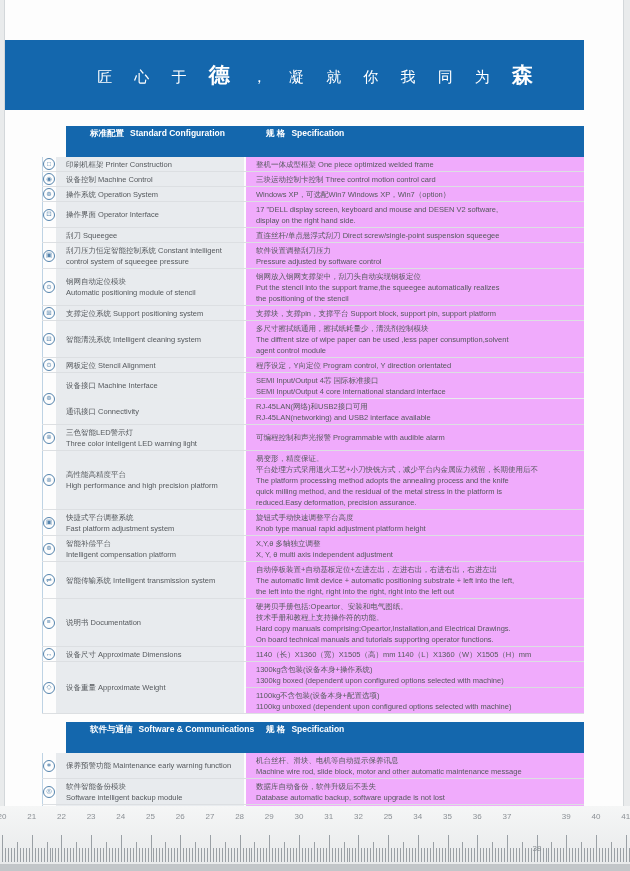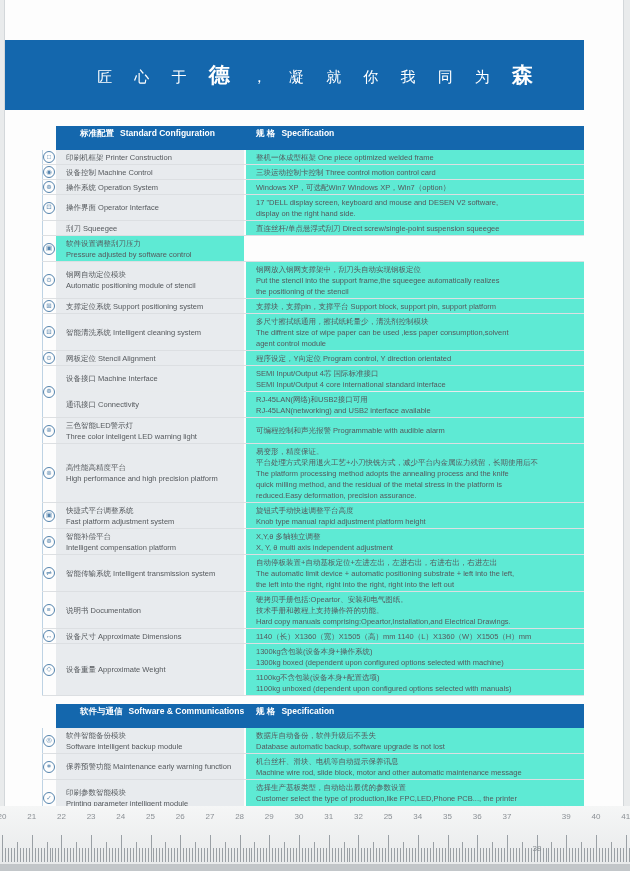--- a/index.html
+++ b/index.html
@@ -9,33 +9,33 @@
         border-left:1px solid #d3d7da;border-right:1px solid #d3d7da;box-sizing:border-box;}
   
   .banner{position:absolute;left:0;top:40px;width:579px;height:70px;background:#1467ad;
           display:flex;align-items:center;justify-content:flex-end;padding-right:42px;box-sizing:border-box;}
   .banner .slogan{color:#ffffff;font-size:15px;letter-spacing:9px;white-space:nowrap;}
   .banner .slogan .big{font-size:21px;font-weight:bold;}
   
   .tables{position:absolute;left:37px;top:126px;width:542px;}
   .section{margin-bottom:8px;}
   .band{display:grid;grid-template-columns:190px 1fr;background:#1467ad;color:#fff;
-        height:24px;line-height:15px;font-size:8.5px;font-weight:bold;margin-left:14px;}
+        height:31px;line-height:15px;font-size:8.5px;font-weight:bold;margin-left:24px;}
   .band .band-left{padding-left:24px;white-space:nowrap;}
   .band .band-right{padding-left:10px;white-space:nowrap;}
   .band span{margin-right:6px;}
   .row{display:grid;grid-template-columns:13px 1fr;column-gap:1px;border-bottom:1px solid #dcdfe2;background:#fdfdfd;}
   .icon-cell{display:flex;align-items:center;justify-content:center;background:#fdfdfd;border-left:1px solid #bed3e4;}
   .icon{display:flex;align-items:center;justify-content:center;width:10px;height:10px;
         border:1px solid #5584ad;border-radius:50%;color:#5584ad;font-size:6.5px;line-height:1;}
   .parts{display:flex;flex-direction:column;}
   .part{display:grid;grid-template-columns:188px 1fr;column-gap:2px;flex:1;}
   .part + .part{border-top:1px solid #e8ebed;}
   .label-cell{background:#e8ebee;padding:1.5px 4px 1.5px 10px;display:flex;flex-direction:column;justify-content:center;}
-  .spec-cell{background:#5eead4;padding:0;display:flex;flex-direction:column;justify-content:center;}
+  .spec-cell{background:#f0abfc;padding:0;display:flex;flex-direction:column;justify-content:center;}
   .spec-group{padding:1.5px 4px 1.5px 10px;flex:1;display:flex;flex-direction:column;justify-content:center;}
   .spec-group + .spec-group{border-top:1px solid #d9dcdf;}
   .line{font-size:7.5px;line-height:11px;color:#55595d;white-space:nowrap;overflow:hidden;}
   
   .ruler{position:absolute;left:0;top:806px;width:630px;height:58px;
          background:linear-gradient(#f5f6f6,#e8eaeb);overflow:hidden;}
   .tick{position:absolute;bottom:2px;width:1px;background:#9aa0a5;}
   .tick.cm{height:27px;}
   .tick.half{height:20px;}
   .tick.mm{height:14px;}
@@ -147,20 +147,24 @@
                   </div>
                 </div>
               </div>
             </div>
             <div class="row">
               <div class="icon-cell">
                 <div class="icon">▣</div>
               </div>
               <div class="parts">
                 <div class="part">
+                  <div class="label-cell">
+                    <div class="line">刮刀压力恒定智能控制系统  Constant intelligent</div>
+                    <div class="line">control system of squeegee pressure</div>
+                  </div>
                   <div class="spec-cell">
                     <div class="spec-group">
                       <div class="line">软件设置调整刮刀压力</div>
                       <div class="line">Pressure adjusted by software control</div>
                     </div>
                   </div>
                 </div>
               </div>
             </div>
             <div class="row">
@@ -369,20 +373,21 @@
               <div class="parts">
                 <div class="part">
                   <div class="label-cell">
                     <div class="line">说明书  Documentation</div>
                   </div>
                   <div class="spec-cell">
                     <div class="spec-group">
                       <div class="line">硬拷贝手册包括:Opeartor、安装和电气图纸。</div>
                       <div class="line">技术手册和教程上支持操作符的功能。</div>
                       <div class="line">Hard copy manuals comprising:Opeartor,Installation,and Electrical Drawings.</div>
+                      <div class="line">On board technical manuals and tutorials supporting operator functions.</div>
                     </div>
                   </div>
                 </div>
               </div>
             </div>
             <div class="row">
               <div class="icon-cell">
                 <div class="icon">↔</div>
               </div>
               <div class="parts">
@@ -407,71 +412,71 @@
                   <div class="label-cell">
                     <div class="line">设备重量  Approximate Weight</div>
                   </div>
                   <div class="spec-cell">
                     <div class="spec-group">
                       <div class="line">1300kg含包装(设备本身+操作系统)</div>
                       <div class="line">1300kg boxed (dependent upon configured options selected with machine)</div>
                     </div>
                     <div class="spec-group">
                       <div class="line">1100kg不含包装(设备本身+配置选项)</div>
-                      <div class="line">1100kg unboxed (dependent upon configured options selected with manuals)</div>
+                      <div class="line">1100kg unboxed (dependent upon configured options selected with machine)</div>
                     </div>
                   </div>
                 </div>
               </div>
             </div>
           </div>
       </div>
 
       <div class="section">
         <div class="band">
           <div class="band-left">
             <span>软件与通信</span><span>Software &amp; Communications</span>
           </div>
           <div class="band-right">
             <span>规 格</span><span>Specification</span>
           </div>
         </div>
         <div class="rows">
             <div class="row">
               <div class="icon-cell">
+                <div class="icon">∗</div>
+              </div>
+              <div class="parts">
+                <div class="part">
+                  <div class="label-cell">
+                    <div class="line">保养预警功能  Maintenance early warning function</div>
+                  </div>
+                  <div class="spec-cell">
+                    <div class="spec-group">
+                      <div class="line">机台丝杆、滑块、电机等自动提示保养讯息</div>
+                      <div class="line">Machine wire rod, slide block, motor and other automatic maintenance message</div>
+                    </div>
+                  </div>
+                </div>
+              </div>
+            </div>
+            <div class="row">
+              <div class="icon-cell">
                 <div class="icon">◎</div>
               </div>
               <div class="parts">
                 <div class="part">
                   <div class="label-cell">
                     <div class="line">软件智能备份模块</div>
                     <div class="line">Software intelligent backup module</div>
                   </div>
                   <div class="spec-cell">
                     <div class="spec-group">
                       <div class="line">数据库自动备份，软件升级后不丢失</div>
                       <div class="line">Database automatic backup, software upgrade is not lost</div>
-                    </div>
-                  </div>
-                </div>
-              </div>
-            </div>
-            <div class="row">
-              <div class="icon-cell">
-                <div class="icon">∗</div>
-              </div>
-              <div class="parts">
-                <div class="part">
-                  <div class="label-cell">
-                    <div class="line">保养预警功能  Maintenance early warning function</div>
-                  </div>
-                  <div class="spec-cell">
-                    <div class="spec-group">
-                      <div class="line">机台丝杆、滑块、电机等自动提示保养讯息</div>
-                      <div class="line">Machine wire rod, slide block, motor and other automatic maintenance message</div>
                     </div>
                   </div>
                 </div>
               </div>
             </div>
             <div class="row">
               <div class="icon-cell">
                 <div class="icon">✓</div>
               </div>
               <div class="parts">

